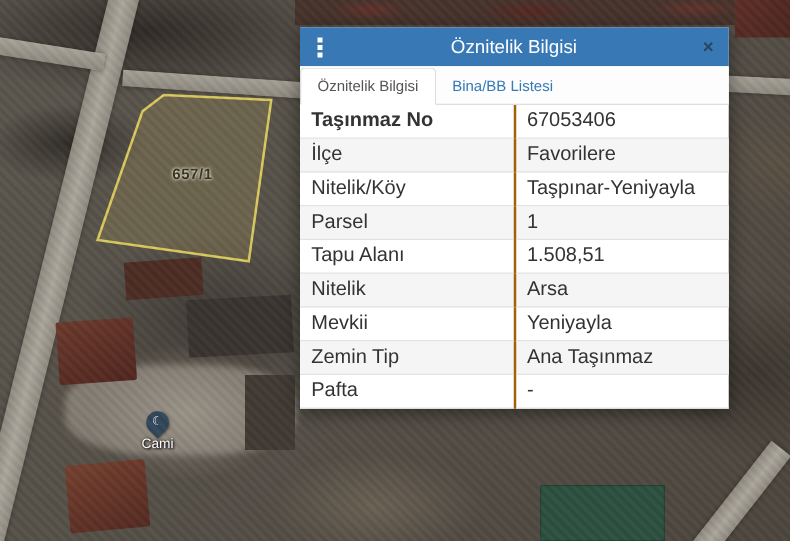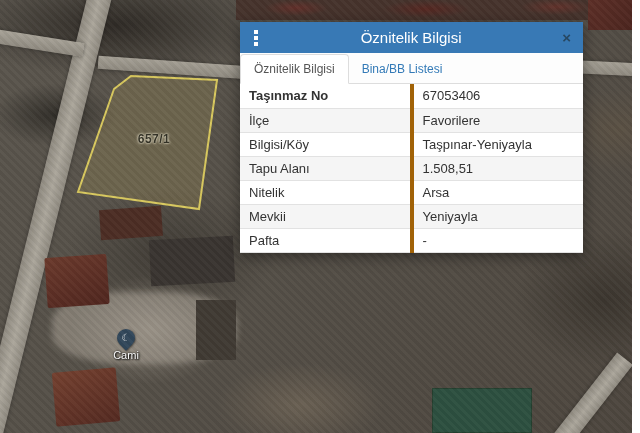--- a/index.html
+++ b/index.html
@@ -71,23 +71,23 @@
   .kebab i { width: 4px; height: 4px; background: #fff; display: block; }
   .modal-title { flex: 1; text-align: center; color: #fff; font-size: 15px; }
   .modal-close { color: #274862; font-weight: bold; font-size: 15px; line-height: 1; padding: 2px 4px; cursor: pointer; }
 
   .tabs { display: flex; align-items: flex-end; height: 31px; border-bottom: 1px solid #ddd; background: #fdfdfd; }
   .tab { font-size: 12px; padding: 7px 13px; cursor: pointer; }
   .tab.active { color: #555; background: #fff; border: 1px solid #ddd; border-bottom: 1px solid #fff;
     border-radius: 4px 4px 0 0; margin-bottom: -1px; }
   .tab.link { color: #337ab7; }
 
-  table.attrs { width: 100%; border-collapse: collapse; font-size: 13px; color: #333; }
+  table.attrs { width: 100%; border-collapse: collapse; font-size: 16px; color: #333; }
   table.attrs td { height: 24px; padding: 4px 9px; border-bottom: 1px solid #e2e2e2; vertical-align: middle; }
-  table.attrs td.val { border-left: 4px solid #a16207; width: 50%; }
+  table.attrs td.val { border-left: 2px solid #a16207; width: 50%; }
   table.attrs tr:nth-child(even) td { background: #f5f5f5; }
   table.attrs tr.bold td.lab { font-weight: bold; }
 
   .fav-btn { display: block; width: 100%; height: 31px; border: none; cursor: pointer;
     background: #51ae53; color: #fff; font-size: 14px; font-family: "Liberation Sans", sans-serif; }
 </style>
 </head>
 <body>
 
 <div class="stage">
@@ -139,36 +139,44 @@
       <tbody>
         <tr class="bold">
           <td class="lab">Taşınmaz No</td>
           <td class="val">67053406</td>
         </tr>
         <tr>
           <td class="lab">İlçe</td>
           <td class="val">Favorilere</td>
         </tr>
         <tr>
-          <td class="lab">Bilgisi/Köy</td>
+          <td class="lab">Nitelik/Köy</td>
           <td class="val">Taşpınar-Yeniyayla</td>
+        </tr>
+        <tr>
+          <td class="lab">Parsel</td>
+          <td class="val">1</td>
         </tr>
         <tr>
           <td class="lab">Tapu Alanı</td>
           <td class="val">1.508,51</td>
         </tr>
         <tr>
           <td class="lab">Nitelik</td>
           <td class="val">Arsa</td>
         </tr>
         <tr>
           <td class="lab">Mevkii</td>
           <td class="val">Yeniyayla</td>
         </tr>
         <tr>
+          <td class="lab">Zemin Tip</td>
+          <td class="val">Ana Taşınmaz</td>
+        </tr>
+        <tr>
           <td class="lab">Pafta</td>
           <td class="val">-</td>
         </tr>
       </tbody>
     </table>
 
   </div>
 
 </div>
 

